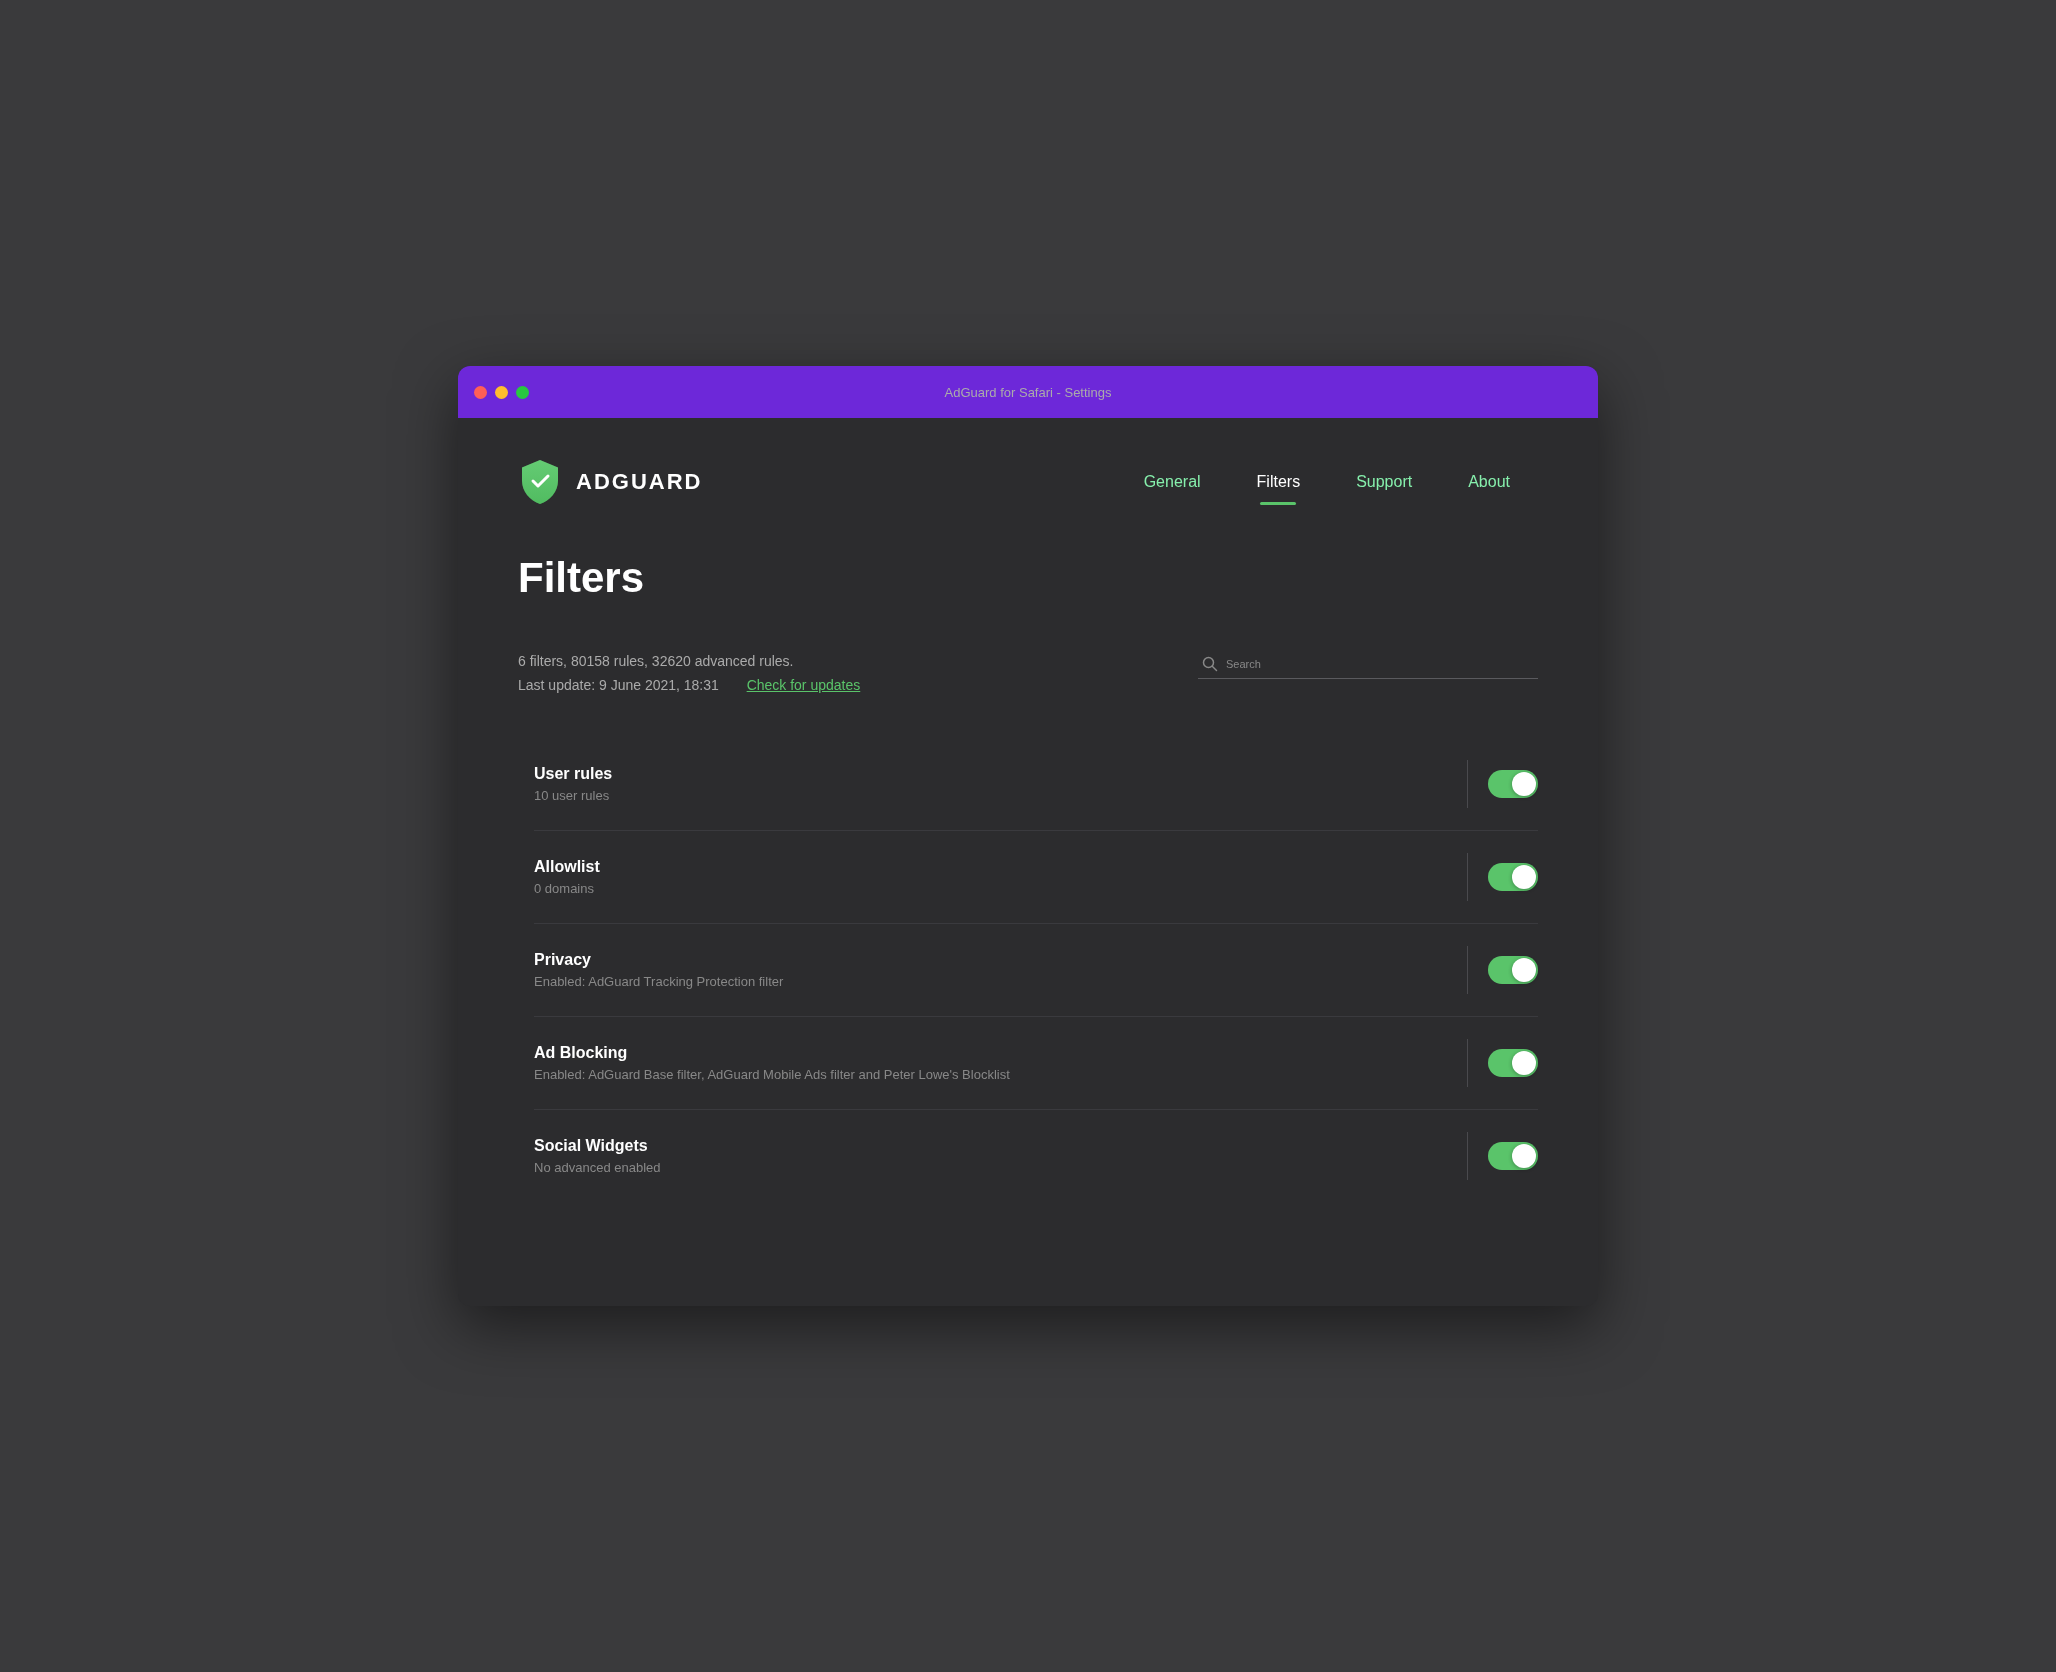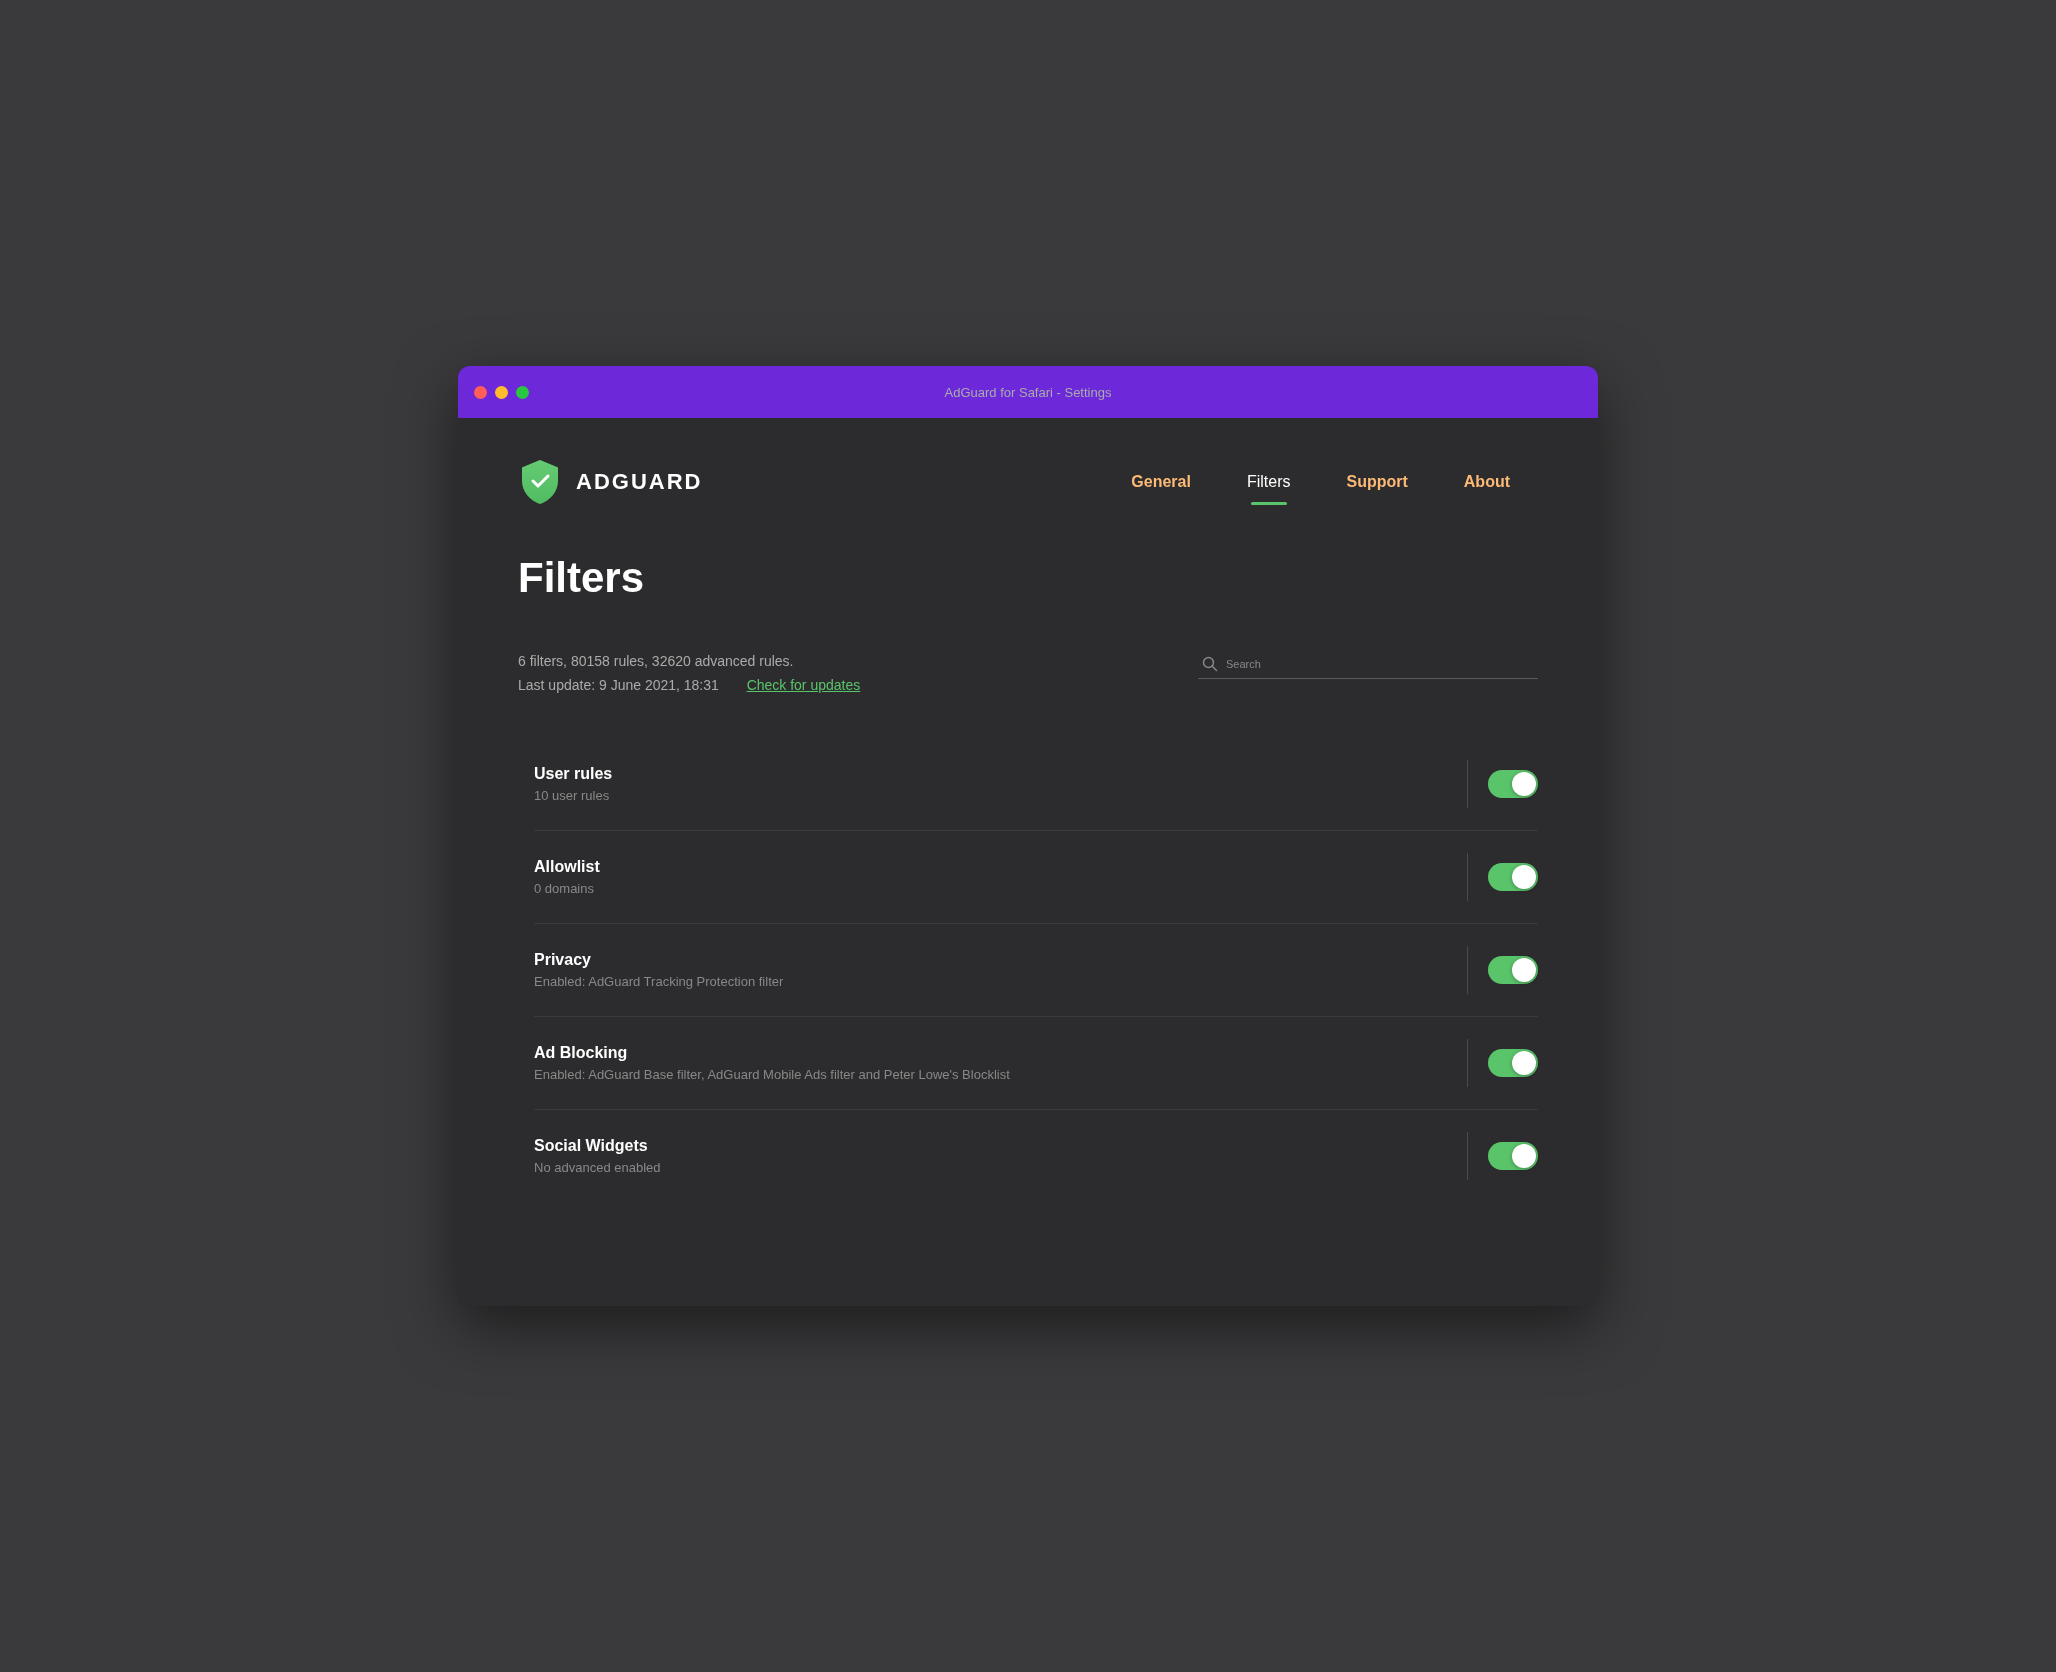--- a/index.html
+++ b/index.html
@@ -92,23 +92,23 @@
       letter-spacing: 2px;
     }
 
     .nav-items {
       display: flex;
       gap: 0;
       align-items: center;
     }
 
     .nav-item {
-      color: #fdba74;
+      color: #86efac;
       font-size: 16px;
-      font-weight: 700;
+      font-weight: 400;
       padding: 8px 28px;
       cursor: pointer;
       position: relative;
       text-decoration: none;
       transition: color 0.2s;
     }
 
     .nav-item.active {
       color: #ffffff;
       font-weight: 500;

